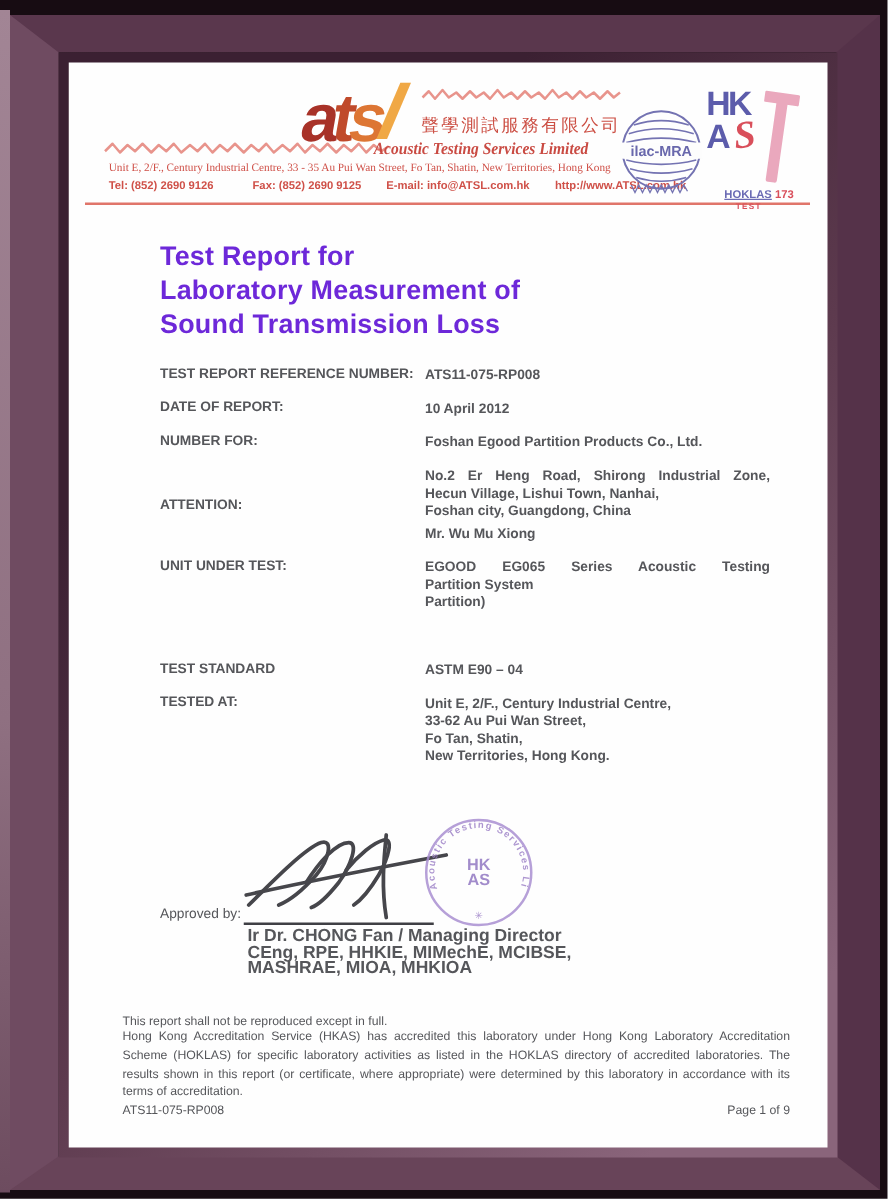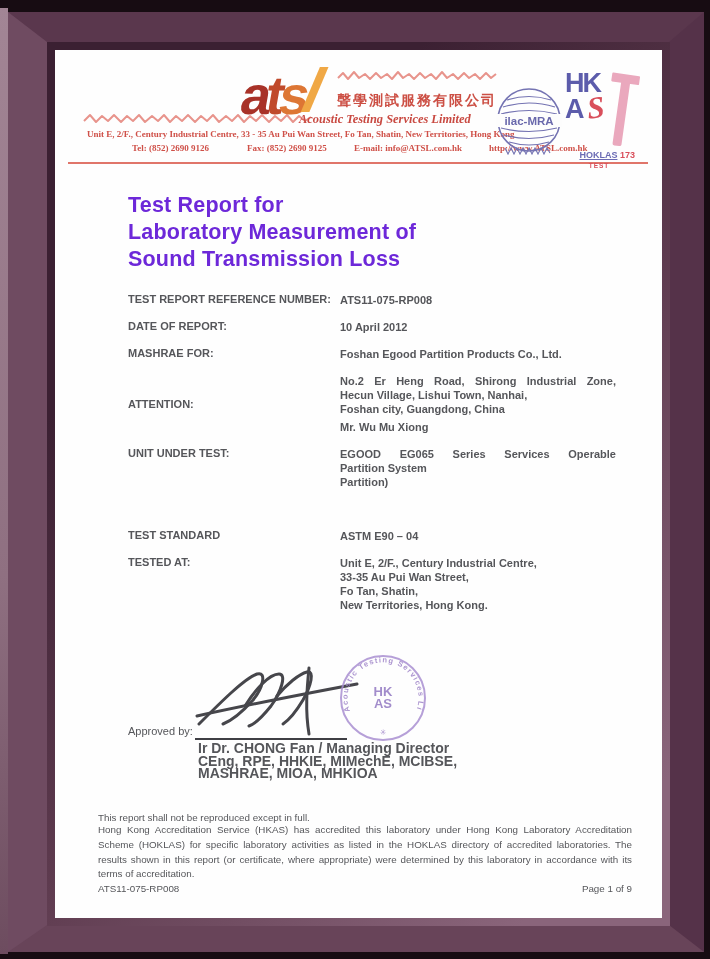--- a/index.html
+++ b/index.html
@@ -19,29 +19,29 @@
 
   
   .atsl-letters { position:absolute; left:186px; top:18px; display:flex;
     font-weight:bold; font-size:54px; line-height:1; transform:skewX(-10deg);
     letter-spacing:-5px; }
   .atsl-letters span { display:inline-block; }
   .lt-a{color:#a83228;} .lt-t{color:#c04a2b;} .lt-s{color:#dd7634;}
   .lt-l{color:#f0a845; transform:translateY(-8px) skewX(-14deg); font-size:62px;}
   .zigzag-left { position:absolute; left:28px; top:60px; }
   .wavy-top { position:absolute; left:282px; top:18px; }
-  .company-cn { position:absolute; left:282px; top:42px; font-size:14px; font-weight:bold;
+  .company-cn { position:absolute; left:282px; top:42px; font-size:14px; font-weight:normal;
     letter-spacing:2px; color:#cc4f44; font-family:"Liberation Serif", serif; }
   .company-en { position:absolute; left:244px; top:61px; font-size:13.5px; font-weight:bold;
     font-style:italic; color:#c94a42; font-family:"Liberation Serif", serif;
     transform:scaleX(.92); transform-origin:left; white-space:nowrap; }
-  .addr1 { position:absolute; left:32px; top:79px; width:430px; font-size:9px; font-weight:bold;
+  .addr1 { position:absolute; left:32px; top:79px; width:430px; font-size:9px; font-weight:normal;
     color:#cf5048; font-family:"Liberation Serif", serif; white-space:nowrap; }
   .addr2 { position:absolute; left:32px; top:93px; width:470px; height:14px; font-size:9px;
-    font-weight:bold; color:#cf5048; font-family:Liberation Serif, serif;margin-left:45px; }
+    font-weight:bold; color:#cf5048; font-family:Liberation Sans, sans-serif; }
   .addr2 span { position:absolute; white-space:nowrap; }
   .a-tel{left:0;} .a-fax{left:115px;} .a-email{left:222px;} .a-web{left:357px;}
   .red-rule { position:absolute; left:13px; top:112px; width:580px; height:2px;
     background:#e0756a; }
 
   
   .ilac { position:absolute; left:440px; top:26px; }
   
   .hkas { position:absolute; left:508px; top:20px; width:82px; height:106px; }
   .hkas-ribbon { position:absolute; left:38px; top:2px; }
@@ -153,45 +153,45 @@
     <div>Laboratory Measurement of</div>
     <div>Sound Transmission Loss</div>
   </div>
 
   <div class="field-label" style="top:243px">TEST REPORT REFERENCE NUMBER:</div>
   <div class="field-value" style="top:243px">ATS11-075-RP008</div>
 
   <div class="field-label" style="top:270px">DATE OF REPORT:</div>
   <div class="field-value" style="top:270px">10 April 2012</div>
 
-  <div class="field-label" style="top:297px">MASHRAE FOR:</div>
+  <div class="field-label" style="top:297px">NUMBER FOR:</div>
   <div class="field-value" style="top:297px">Foshan Egood Partition Products Co., Ltd.</div>
   <div class="field-value" style="top:324px">
     <div class="jl">No.2 Er Heng Road, Shirong Industrial Zone,</div>
     <div>Hecun Village, Lishui Town, Nanhai,</div>
     <div>Foshan city, Guangdong, China</div>
   </div>
 
   <div class="field-label" style="top:348px">ATTENTION:</div>
   <div class="field-value" style="top:370px">Mr. Wu Mu Xiong</div>
 
   <div class="field-label" style="top:397px">UNIT UNDER TEST:</div>
   <div class="field-value" style="top:397px">
-    <div class="jl">EGOOD EG065 Series Services Operable</div>
+    <div class="jl">EGOOD EG065 Series Acoustic Testing</div>
     <div>Partition System</div>
     <div>Partition)</div>
   </div>
 
   <div class="field-label" style="top:479px">TEST STANDARD</div>
   <div class="field-value" style="top:479px">ASTM E90 – 04</div>
 
   <div class="field-label" style="top:506px">TESTED AT:</div>
   <div class="field-value" style="top:506px">
     <div>Unit E, 2/F., Century Industrial Centre,</div>
-    <div>33-35 Au Pui Wan Street,</div>
+    <div>33-62 Au Pui Wan Street,</div>
     <div>Fo Tan, Shatin,</div>
     <div>New Territories, Hong Kong.</div>
   </div>
 
   <div class="approved-by">Approved by:</div>
 
   <svg class="sig-svg" width="170" height="80" viewBox="0 0 170 80">
     <g stroke="#46464b" stroke-width="3" fill="none" stroke-linecap="round">
       <path d="M6 62 C28 40 52 16 64 12 C74 9 70 26 60 38 C52 47 40 58 30 62"></path>
       <path d="M52 44 C62 28 76 12 86 12 C94 12 88 30 78 44 C70 54 62 62 56 64"></path>

